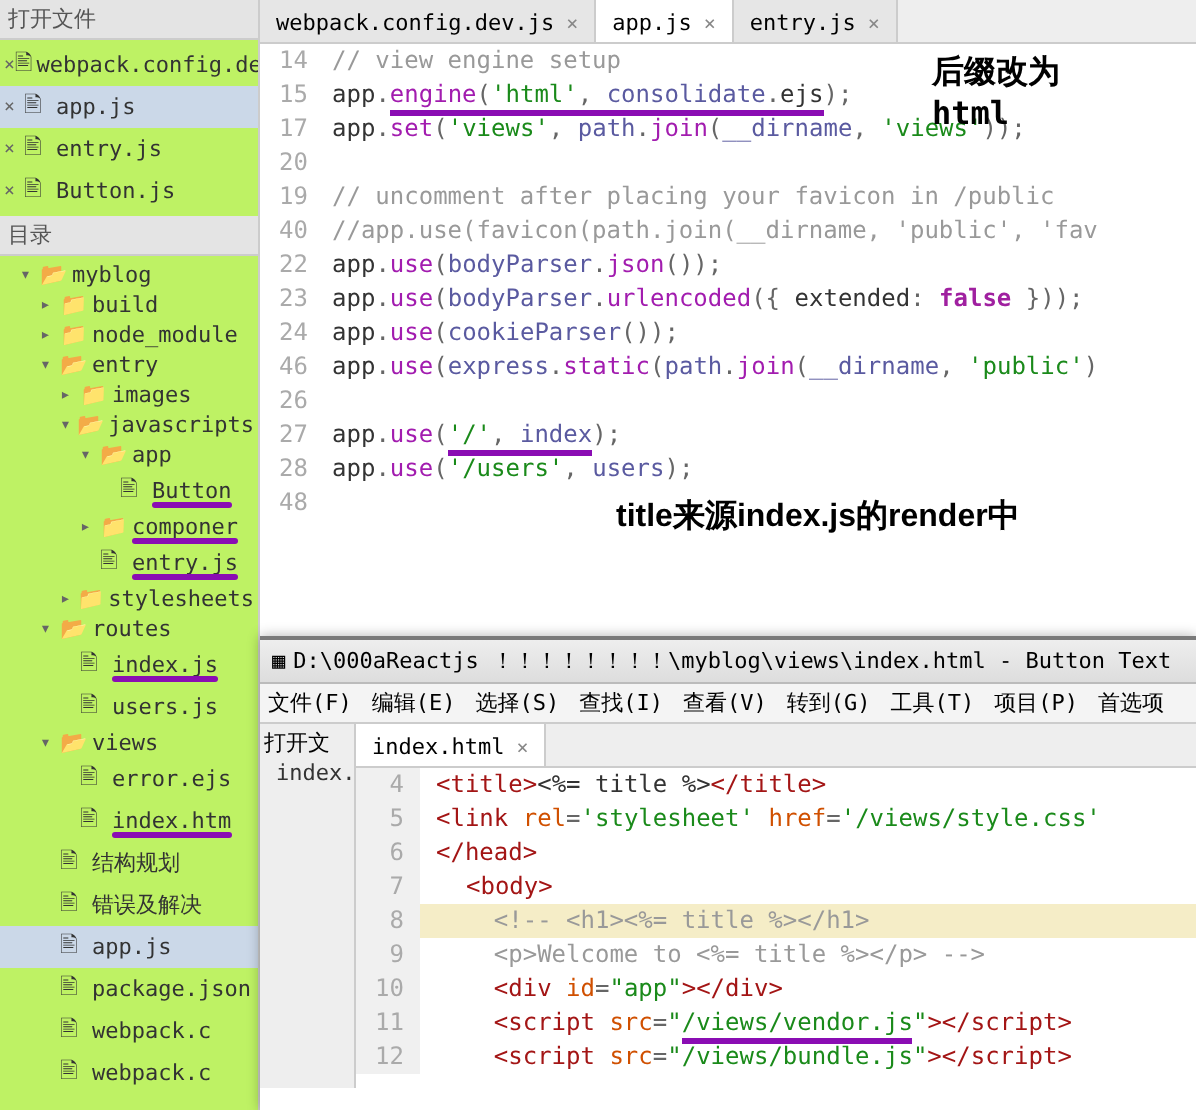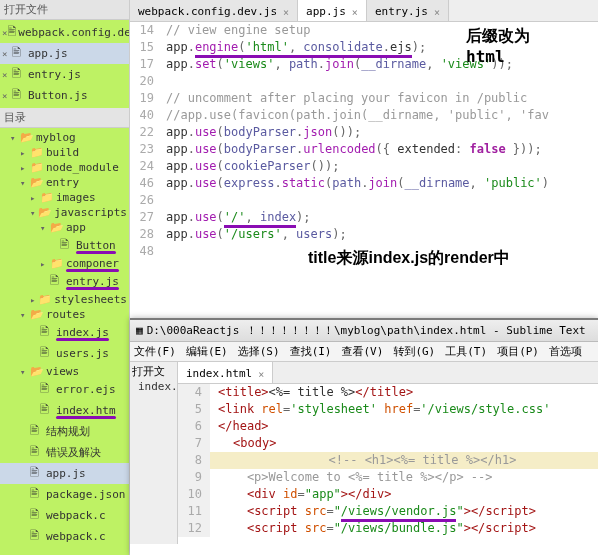--- a/index.html
+++ b/index.html
@@ -269,21 +269,21 @@
       <div class="ln">
         <div class="gut">48</div>
         <div class="code" style="padding-left: 4px;"></div>
       </div>
     </div>
 </div>
 
 <div class="sub">
   <div class="sub-title">
     <span>▦</span>
-    <span>D:\000aReactjs ！！！！！！！！\myblog\path\index.html - Sublime Text</span>
+    <span>D:\000aReactjs ！！！！！！！！\myblog\views\index.html - Button Text</span>
   </div>
   <div class="sub-menu" id="submenu">
       <span>文件(F)</span>
       <span>编辑(E)</span>
       <span>选择(S)</span>
       <span>查找(I)</span>
       <span>查看(V)</span>
       <span>转到(G)</span>
       <span>工具(T)</span>
       <span>项目(P)</span>
@@ -315,21 +315,21 @@
           <div class="ln">
             <div class="gut">6</div>
             <div class="code" style="padding-left: 8px;"><span class="c-tag">&lt;/</span><span class="c-tag">head</span><span class="c-tag">&gt;</span></div>
           </div>
           <div class="ln">
             <div class="gut">7</div>
             <div class="code" style="padding-left: 23px;"><span class="c-tag">&lt;</span><span class="c-tag">body</span><span class="c-tag">&gt;</span></div>
           </div>
           <div class="ln sub-hlline">
             <div class="gut">8</div>
-            <div class="code" style="padding-left: 8px; text-align: center;"><span class="c-cm">    &lt;!-- &lt;h1&gt;&lt;%= title %&gt;&lt;/h1&gt;</span></div>
+            <div class="code" style="padding-left: 8px;"><span class="c-cm">    &lt;!-- &lt;h1&gt;&lt;%= title %&gt;&lt;/h1&gt;</span></div>
           </div>
           <div class="ln">
             <div class="gut">9</div>
             <div class="code" style="padding-left: 8px;"><span class="c-cm">    &lt;p&gt;Welcome to &lt;%= title %&gt;&lt;/p&gt; --&gt;</span></div>
           </div>
           <div class="ln">
             <div class="gut">10</div>
             <div class="code" style="padding-left: 8px;"><span class="c-tag">    &lt;</span><span class="c-tag">div </span><span class="c-attr">id</span><span class="c-op">=</span><span class="c-sstr">"app"</span><span class="c-tag">&gt;&lt;/</span><span class="c-tag">div</span><span class="c-tag">&gt;</span></div>
           </div>
           <div class="ln">

